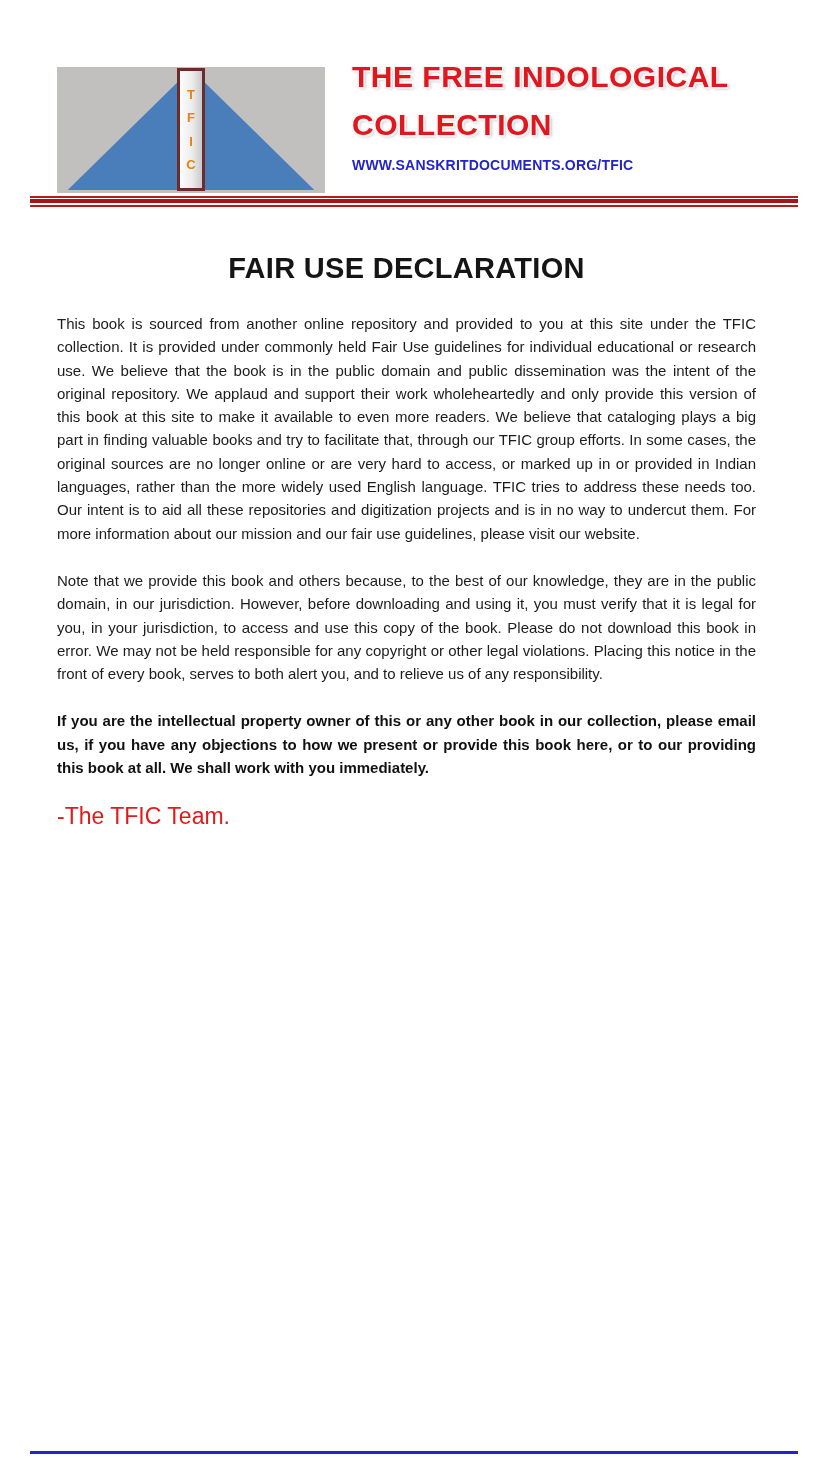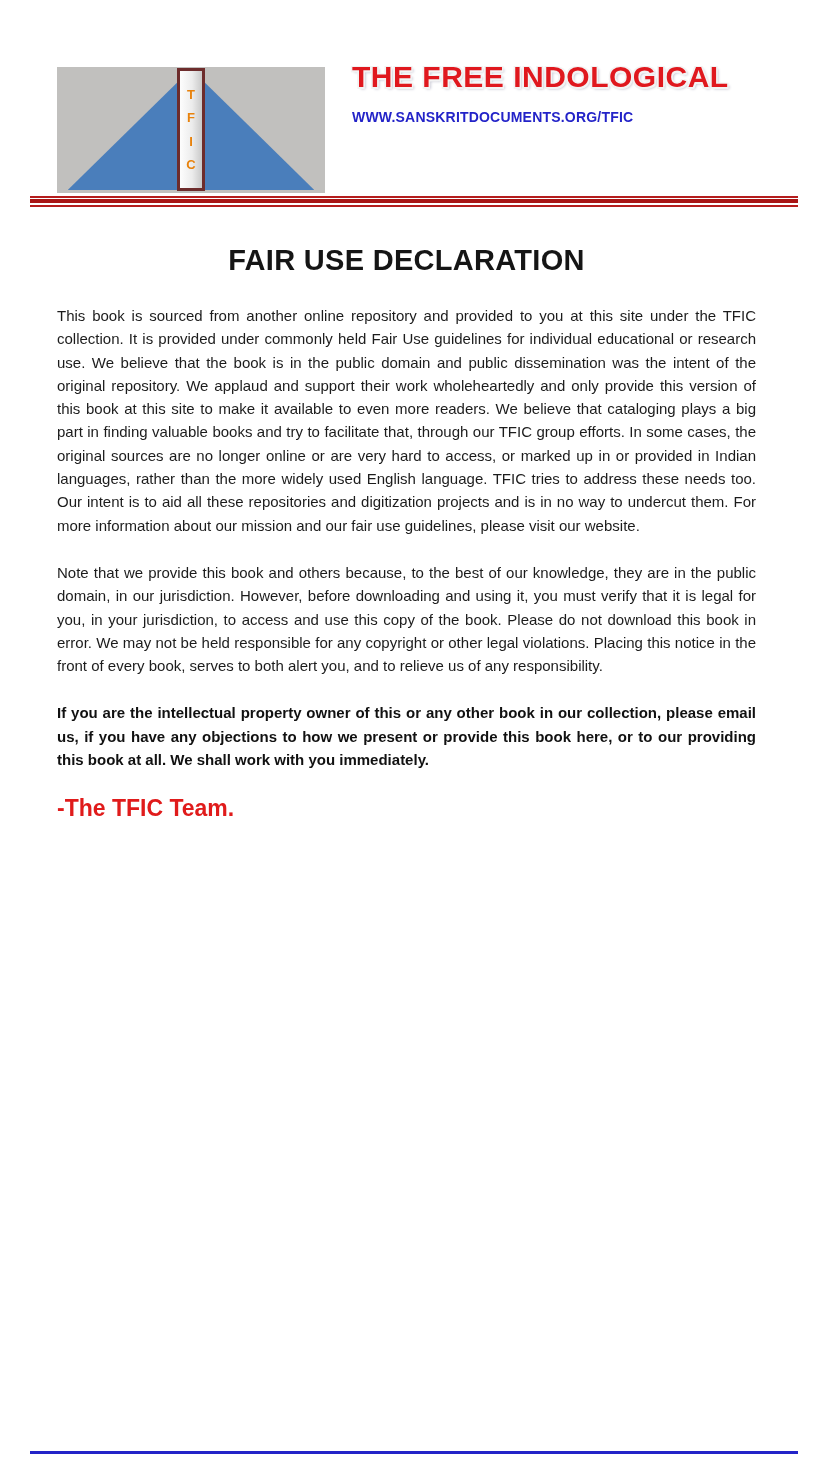--- a/index.html
+++ b/index.html
@@ -83,42 +83,42 @@
       #a81515 3.5px, #a81515 7.5px,
       #ffffff 7.5px, #ffffff 9px,
       #b51d1d 9px, #b51d1d 11px);
   }
 
   
   main {
     position: absolute;
     left: 0; top: 207px;
     width: 812px;
-    padding: 4px 56px 0 57px;
+    padding: 12px 56px 0 57px;
   }
   h1.doc-heading {
     margin: 33px 0 27px 0;
     text-align: center;
     font-size: 29px;
     font-weight: bold;
     color: #151515;
     letter-spacing: 0.3px;
   }
   p.body-par {
     font-size: 15px;
     line-height: 23.3px;
     text-align: justify;
     color: #1c1c1c;
     margin-bottom: 24px;
   }
   p.body-par.bold { font-weight: bold; color: #111; }
   p.signoff {
     margin-top: 19px;
     font-size: 23px;
-    font-weight: bold;
+    font-weight: normal;
     color: #e01b1b;
   }
 
   .blue-rule {
     position: absolute;
     left: 30px; right: 30px; bottom: 4px;
     height: 3px;
     background: #2323c8;
   }
 </style>
@@ -133,20 +133,21 @@
       <div class="logo-tower">
         <span>T</span>
         <span>F</span>
         <span>I</span>
         <span>C</span>
       </div>
     </div>
 
     <div class="header-text">
       <div class="header-title line1">THE FREE INDOLOGICAL</div>
+      <div class="header-title line2">COLLECTION</div>
       <div class="header-url">WWW.SANSKRITDOCUMENTS.ORG/TFIC</div>
     </div>
 
     <div class="red-rule"></div>
   </header>
 
   <main>
     <h1 class="doc-heading">FAIR USE DECLARATION</h1>
 
     <p class="body-par">This book is sourced from another online repository and provided to you at this site under the TFIC collection. It is provided under commonly held Fair Use guidelines for individual educational or research use. We believe that the book is in the public domain and public dissemination was the intent of the original repository. We applaud and support their work wholeheartedly and only provide this version of this book at this site to make it available to even more readers. We believe that cataloging plays a big part in finding valuable books and try to facilitate that, through our TFIC group efforts. In some cases, the original sources are no longer online or are very hard to access, or marked up in or provided in Indian languages, rather than the more widely used English language. TFIC tries to address these needs too. Our intent is to aid all these repositories and digitization projects and is in no way to undercut them. For more information about our mission and our fair use guidelines, please visit our website.</p>

